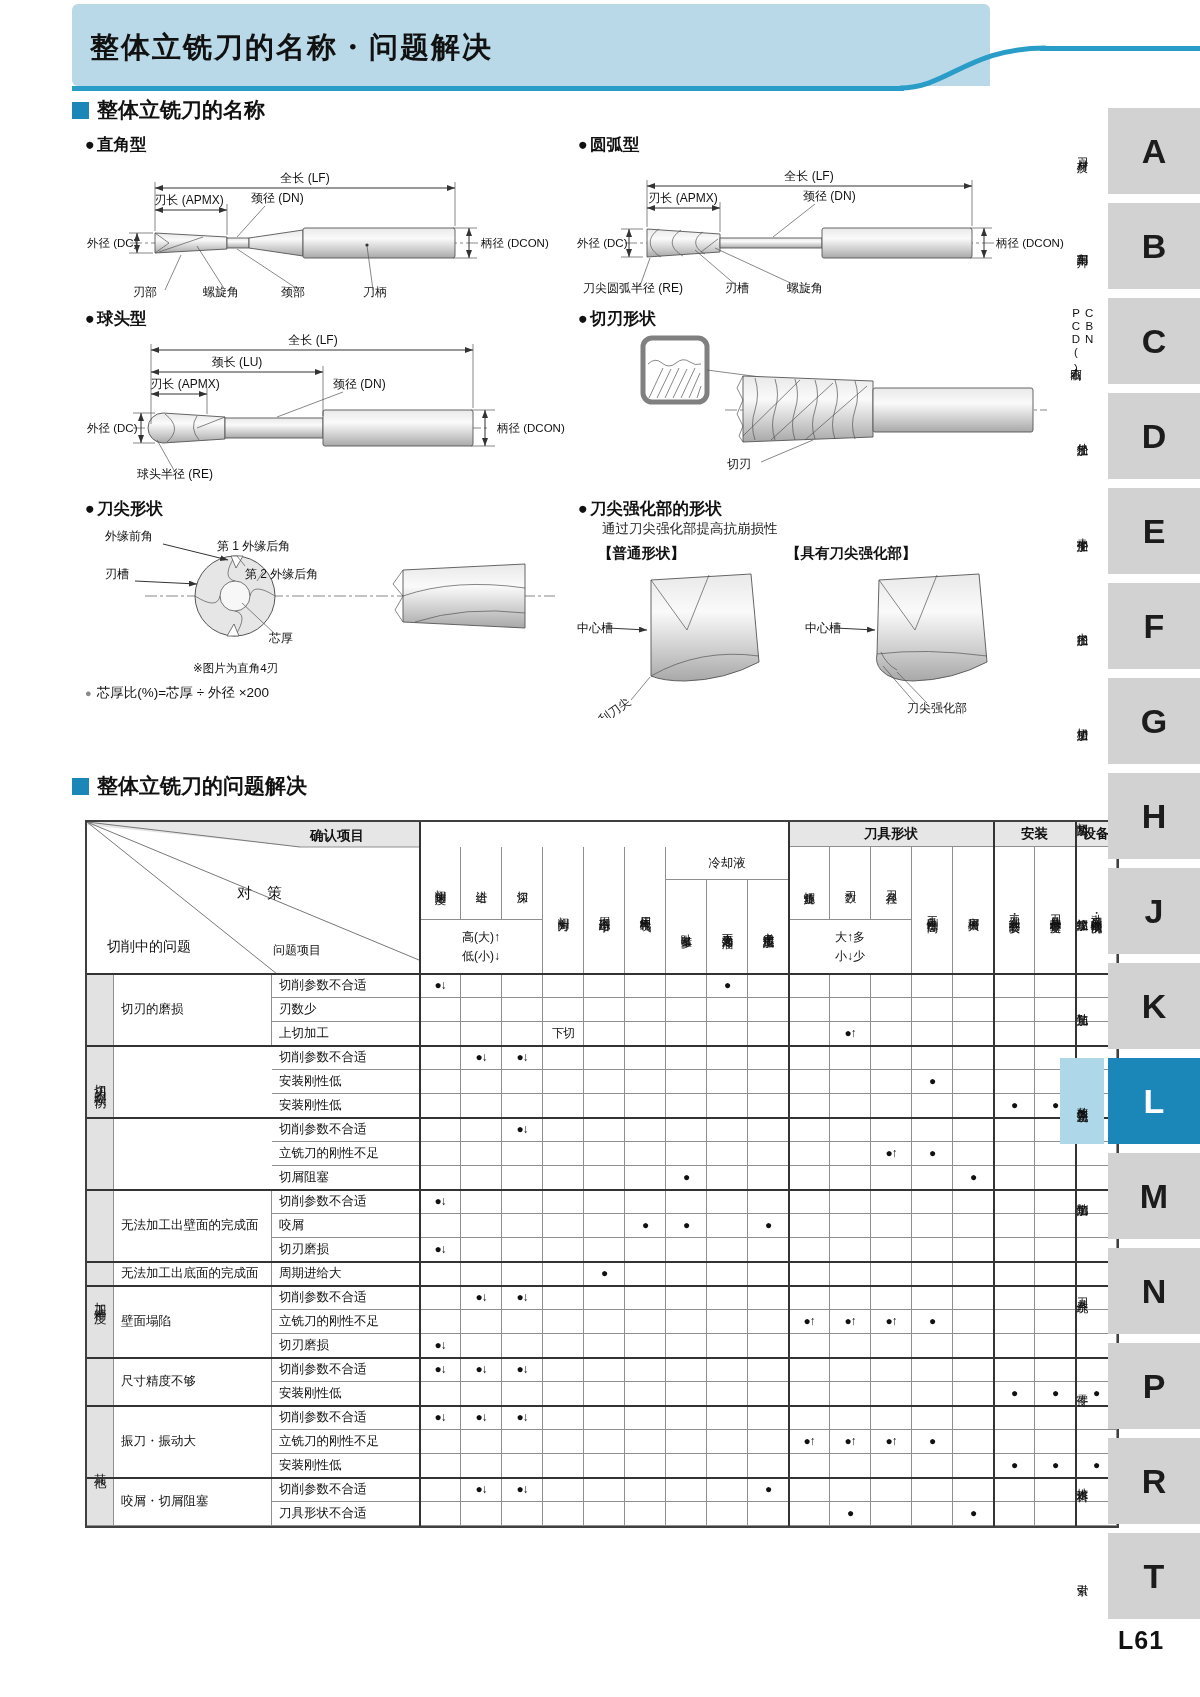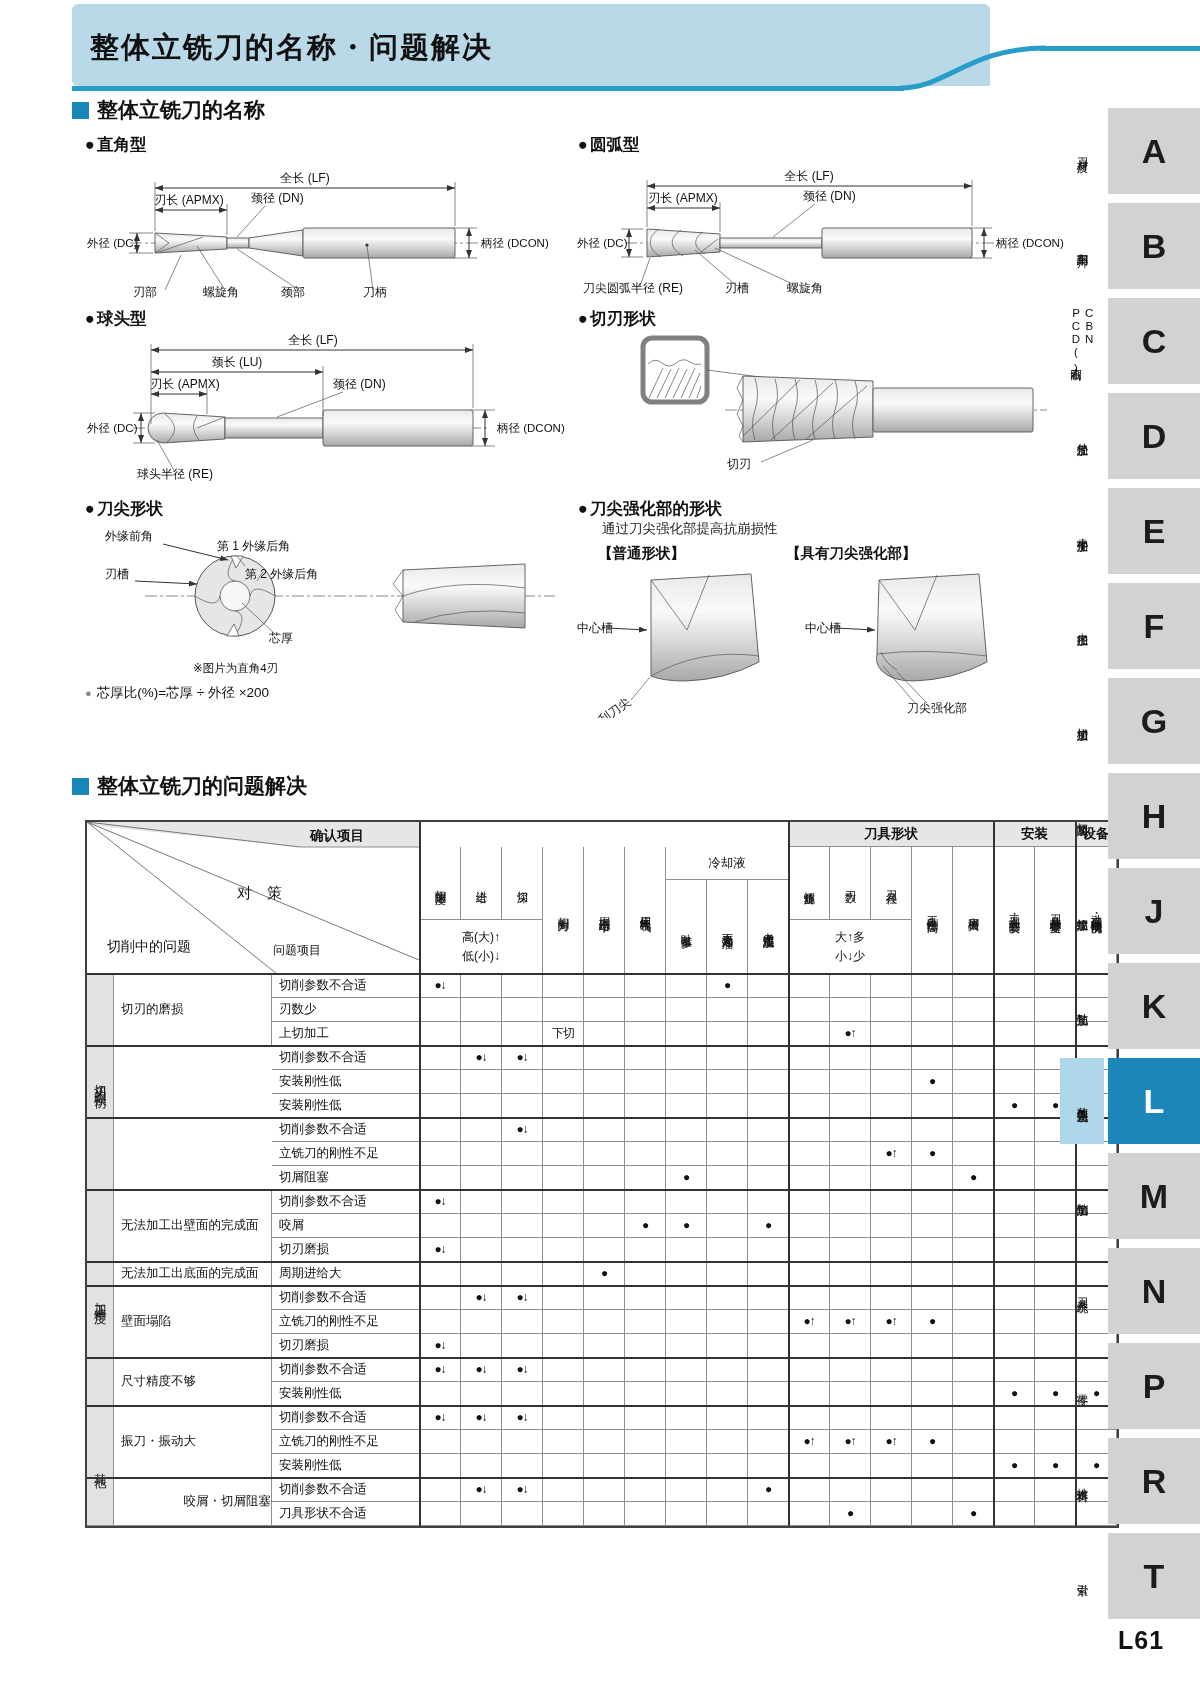--- a/index.html
+++ b/index.html
@@ -1494,21 +1494,21 @@
       </div>
       <div class="cell mark" style="left: 907px; top: 632px; width: 41px; height: 24px;">
         <span>●</span>
       </div>
       <div class="cell mark" style="left: 948px; top: 632px; width: 41px; height: 24px;">
         <span>●</span>
       </div>
       <div class="cell mark" style="left: 989px; top: 632px; width: 41px; height: 24px;">
         <span>●</span>
       </div>
-      <div class="cell left" style="left: 27px; top: 656px; width: 158px; height: 48px; justify-content: flex-end;">
+      <div class="cell left" style="left: 27px; top: 656px; width: 158px; height: 48px;">
         <span>咬屑・切屑阻塞</span>
       </div>
       <div class="cell left" style="left: 185px; top: 656px; width: 148px; height: 24px;">
         <span>切削参数不合适</span>
       </div>
       <div class="cell mark" style="left: 333px; top: 656px; width: 41px; height: 24px;">
         <span></span>
       </div>
       <div class="cell mark" style="left: 374px; top: 656px; width: 41px; height: 24px;">
         <span>●↓</span>

